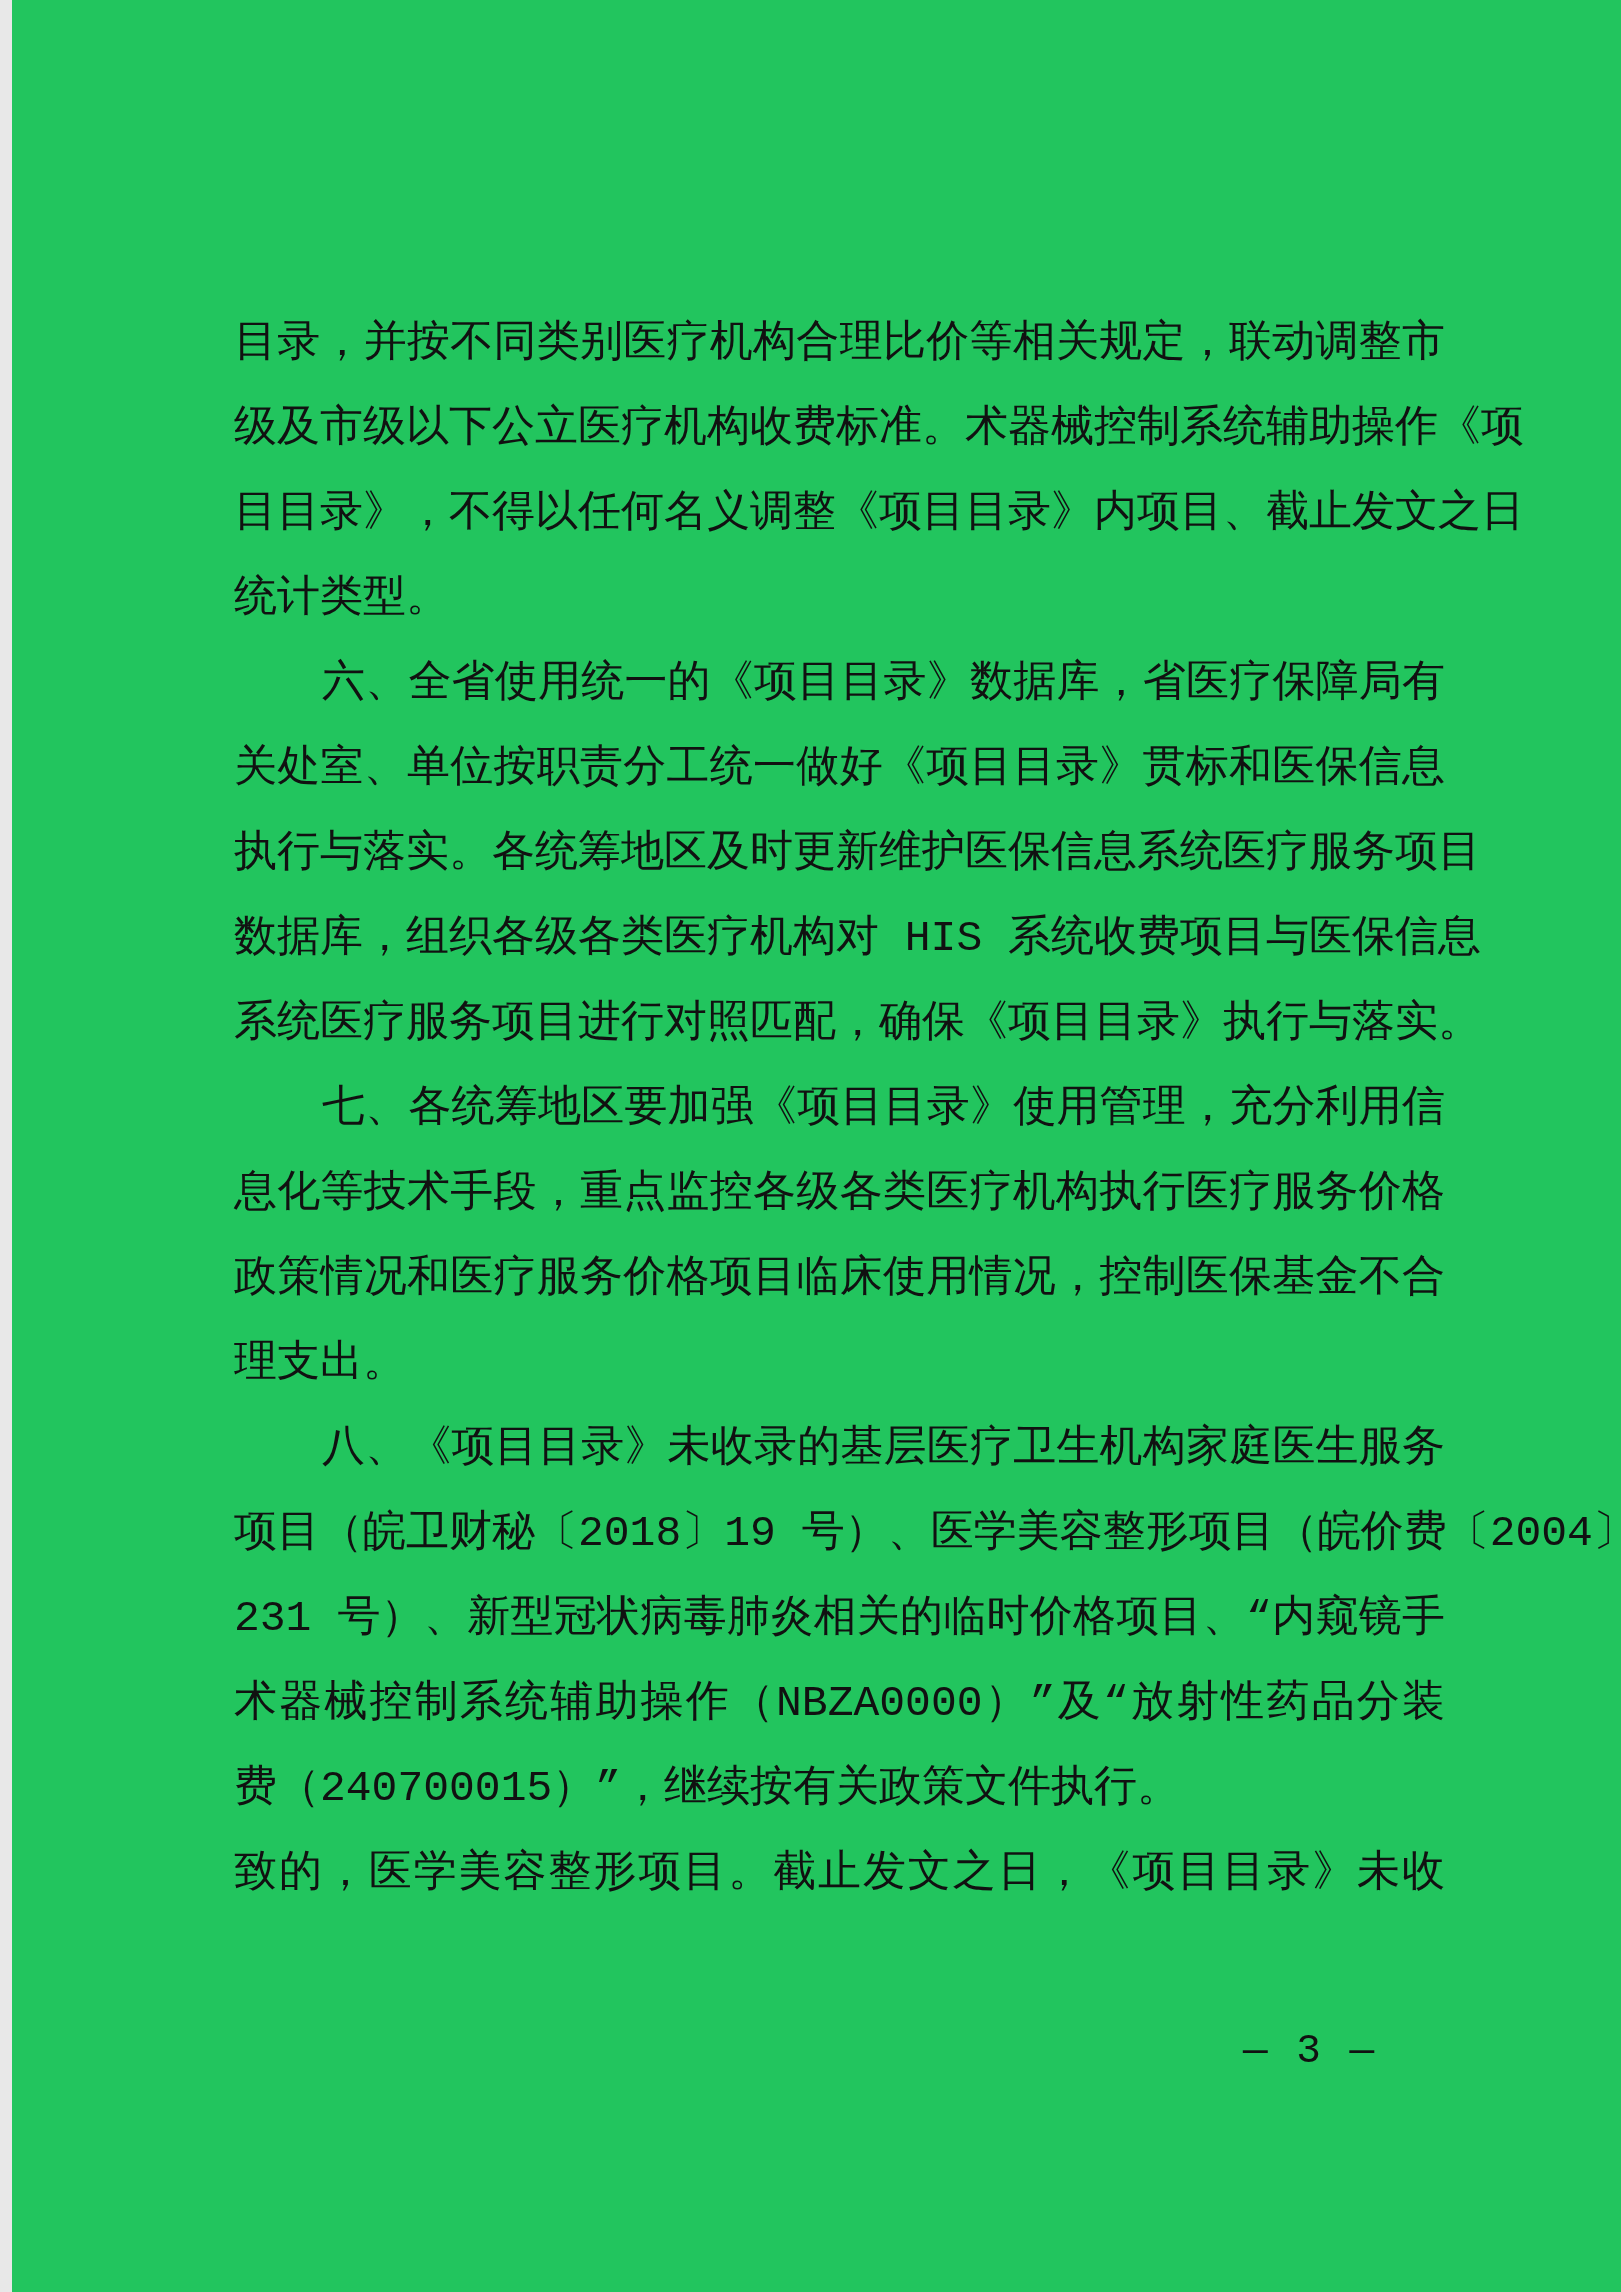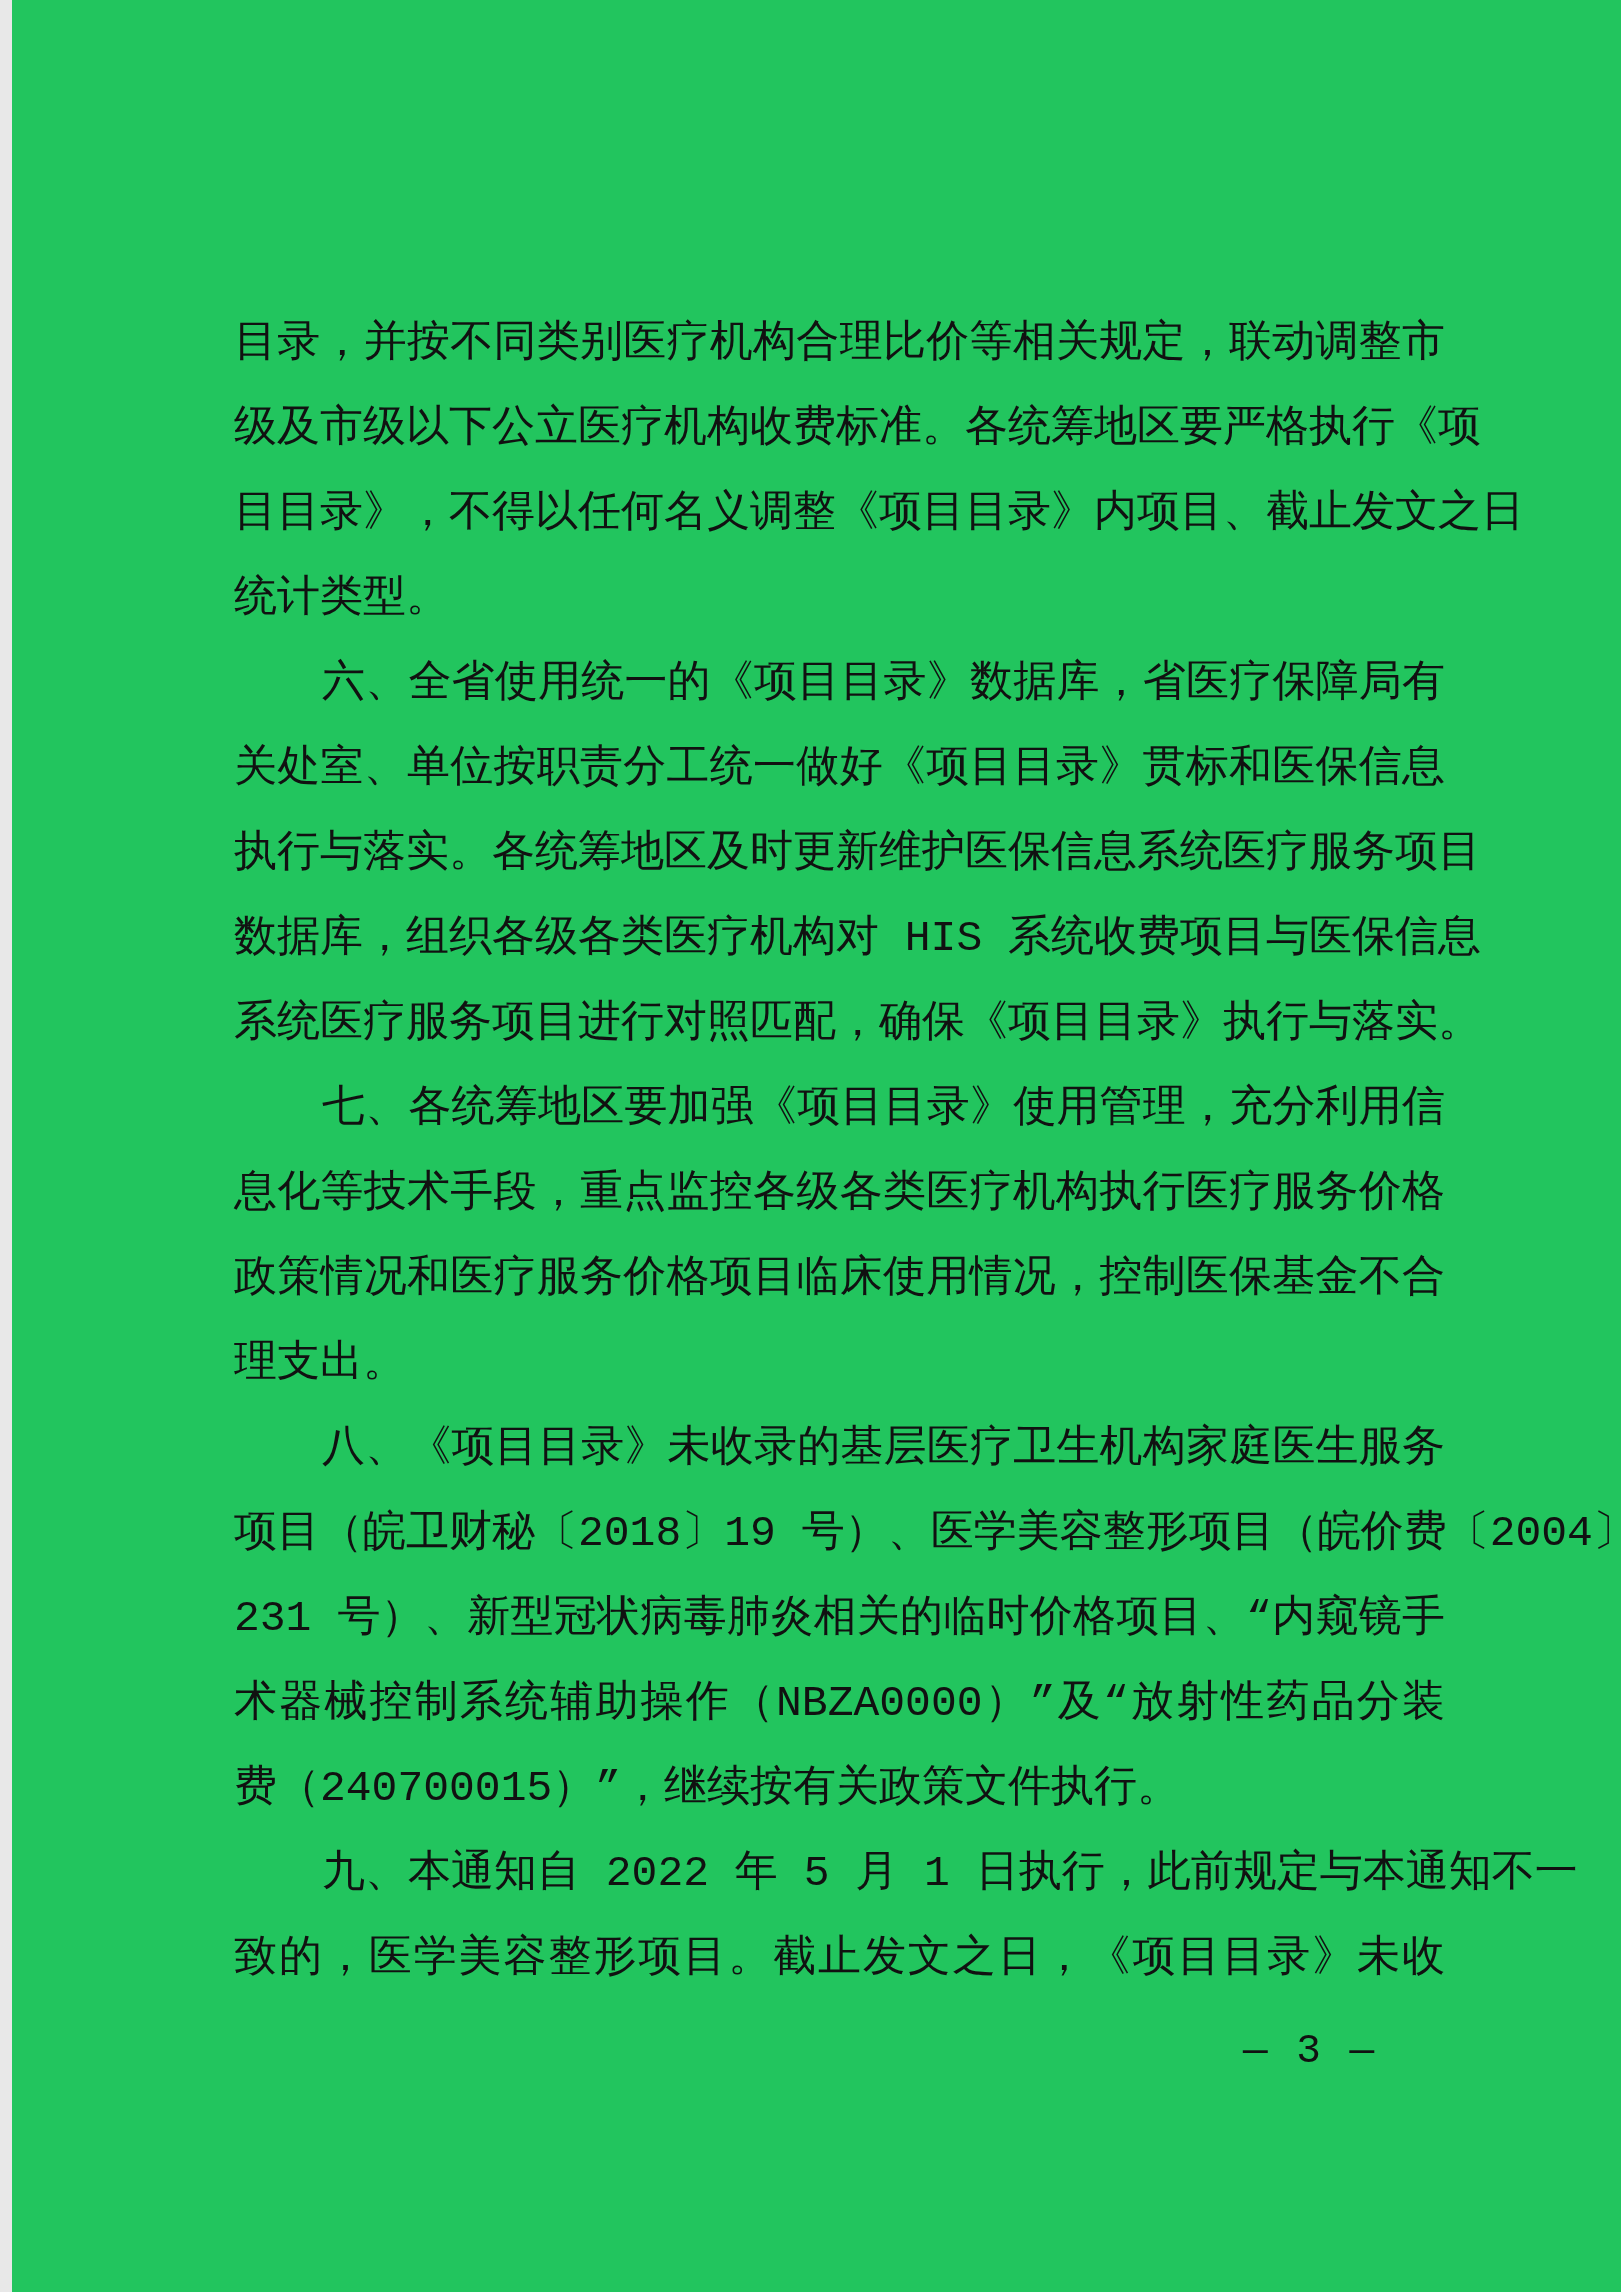--- a/index.html
+++ b/index.html
@@ -51,35 +51,34 @@
     letter-spacing: 2px;
     color: #111111;
   }
 </style>
 </head>
 <body>
 
 <div class="page">
   <div class="doc-body">
     <div class="line">目录，并按不同类别医疗机构合理比价等相关规定，联动调整市</div>
-    <div class="line">级及市级以下公立医疗机构收费标准。各统筹地区要严格执行《项</div>
+    <div class="line">级及市级以下公立医疗机构收费标准。术器械控制系统辅助操作《项</div>
     <div class="line">目目录》，不得以任何名义调整《项目目录》内项目、截止发文之日</div>
     <div class="line para-end">统计类型。</div>
     <div class="line indent">六、全省使用统一的《项目目录》数据库，省医疗保障局有</div>
     <div class="line">关处室、单位按职责分工统一做好《项目目录》贯标和医保信息</div>
     <div class="line">执行与落实。各统筹地区及时更新维护医保信息系统医疗服务项目</div>
     <div class="line">数据库，组织各级各类医疗机构对 HIS 系统收费项目与医保信息</div>
     <div class="line para-end">系统医疗服务项目进行对照匹配，确保《项目目录》执行与落实。</div>
     <div class="line indent">七、各统筹地区要加强《项目目录》使用管理，充分利用信</div>
     <div class="line">息化等技术手段，重点监控各级各类医疗机构执行医疗服务价格</div>
     <div class="line">政策情况和医疗服务价格项目临床使用情况，控制医保基金不合</div>
     <div class="line para-end">理支出。</div>
     <div class="line indent">八、《项目目录》未收录的基层医疗卫生机构家庭医生服务</div>
     <div class="line">项目（皖卫财秘〔2018〕19 号）、医学美容整形项目（皖价费〔2004〕</div>
     <div class="line">231 号）、新型冠状病毒肺炎相关的临时价格项目、“内窥镜手</div>
     <div class="line">术器械控制系统辅助操作（NBZA0000）”及“放射性药品分装</div>
     <div class="line para-end">费（240700015）”，继续按有关政策文件执行。</div>
-    <div class="line indent">九、本通知自 2022 年 5 月 1 日执行，此前规定与本通知不一</div>
     <div class="line">致的，医学美容整形项目。截止发文之日，《项目目录》未收</div>
   </div>
   <div class="page-number">— 3 —</div>
 </div>
 
 
 </body></html>

